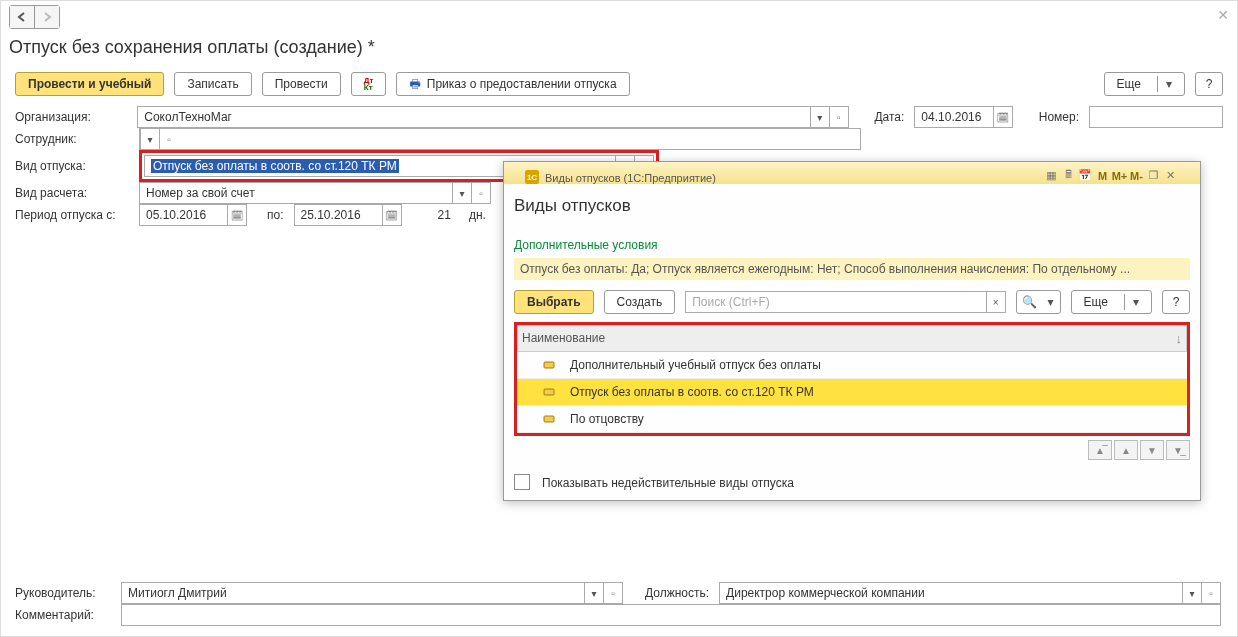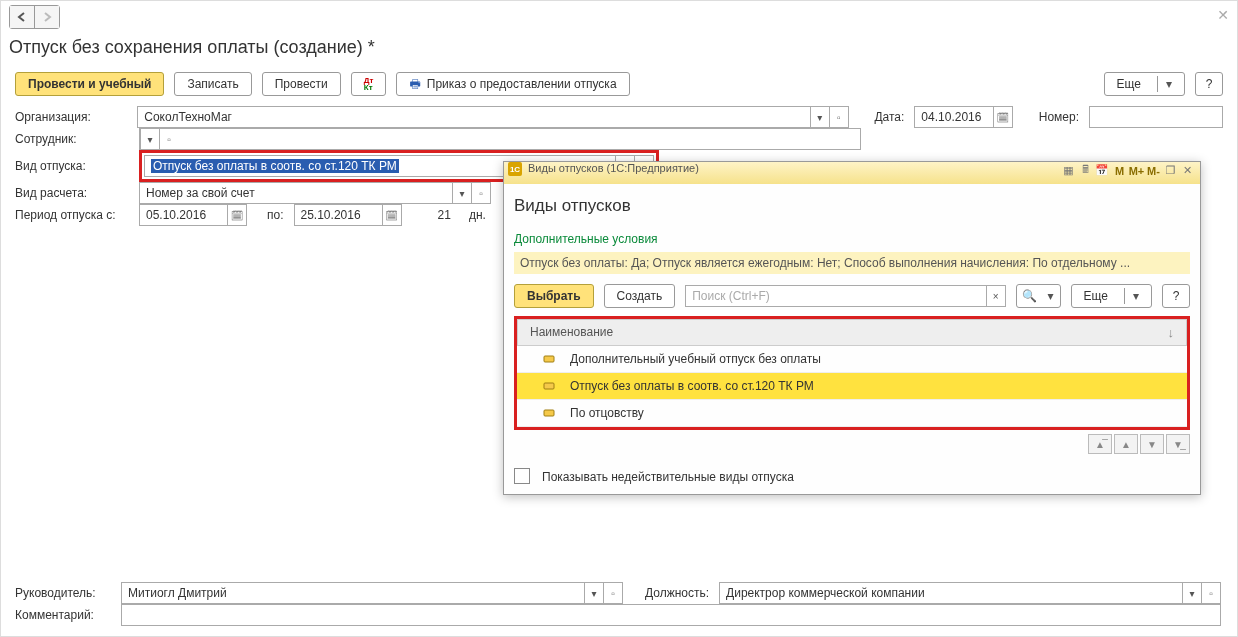--- a/index.html
+++ b/index.html
@@ -36,35 +36,35 @@
 .calc-row .fld{width:352px}
 .period-row .lbl{width:118px}
 .period-row .date{width:108px}
 .spacer{flex:1}
 .bottom{position:absolute;left:14px;right:16px;bottom:10px}
 .bottom .row .fld{flex:1}
 .bottom .row .lbl{width:100px}
 .bottom .half{width:500px}
 
 .popup{position:absolute;left:502px;top:160px;width:696px;border:1px solid #999;background:#fefefe;box-shadow:0 2px 10px rgba(0,0,0,.25)}
-.popup-titlebar{background:linear-gradient(#fef3c7,#f6e28b);height:22px;display:flex;align-items:flex-start;padding:0 4px;font-size:11px;color:#555}
+.popup-titlebar{background:linear-gradient(#fef3c7,#f6e28b);height:22px;display:flex;align-items:flex-end;padding:0 21px;font-size:11px;color:#555}
 .popup-titlebar .logo{width:14px;height:14px;background:#d9a400;border-radius:2px;margin-right:6px;display:flex;align-items:center;justify-content:center;color:#fff;font-size:8px;font-weight:bold}
 .popup-titlebar .pt-spacer{flex:1}
 .pt-icon{width:17px;height:17px;display:flex;align-items:center;justify-content:center;font-size:11px;color:#777}
 .pt-icon.m{color:#8a6d00;font-weight:bold;font-size:11px}
 .popup-body{padding:8px 10px 10px}
-.popup-h1{font-size:17px;margin:4px 0 16px;color:#333}
+.popup-h1{font-size:17px;margin:4px 0 22px;color:#333}
 .cond-lbl{color:#0a8a3a;margin-bottom:6px}
 .cond-txt{background:#fdf3c0;padding:4px 6px;margin-bottom:10px;color:#555;white-space:nowrap;overflow:hidden;text-overflow:ellipsis}
 .popup-tbar{display:flex;align-items:center;gap:10px;margin-bottom:8px}
 .search{flex:1;display:flex}
 .search .fld{flex:1}
 .search .fld .fld-txt{color:#aaa}
 .table-wrap{border:3px solid #d92020}
-.thead{background:#eee;border:1px solid #ccc;padding:5px 12px;display:flex;color:#555}
+.thead{background:#eee;border:1px solid #ccc;padding:5px 4px;display:flex;color:#555}
 .thead .sort{font-size:13px;color:#888}
 .trow{display:flex;align-items:center;padding:6px 25px;border-bottom:1px solid #eee;gap:14px}
 .trow.sel{background:#ffe23f}
 .trow .ric{width:14px;display:flex;align-items:center;justify-content:center}
 .table-nav{display:flex;justify-content:flex-end;gap:2px;margin-top:4px}
 .table-nav .nbtn{width:22px;height:18px;border:1px solid #bbb;background:#f3f3f3;display:flex;align-items:center;justify-content:center;font-size:10px;color:#888}
 .chk-row{display:flex;align-items:flex-end;gap:12px;margin-top:14px}
 .chk{width:14px;height:14px;border:1px solid #888}
 svg{display:block}
 </style>

